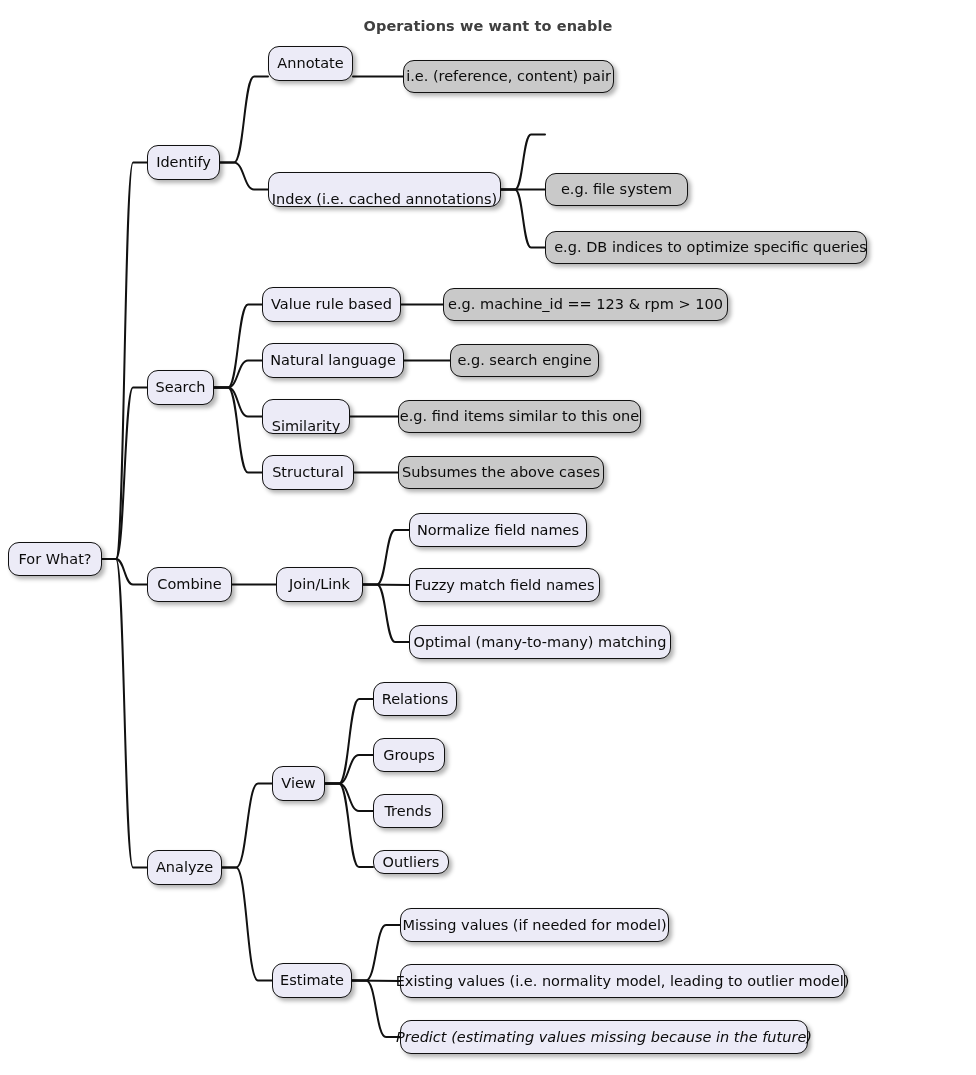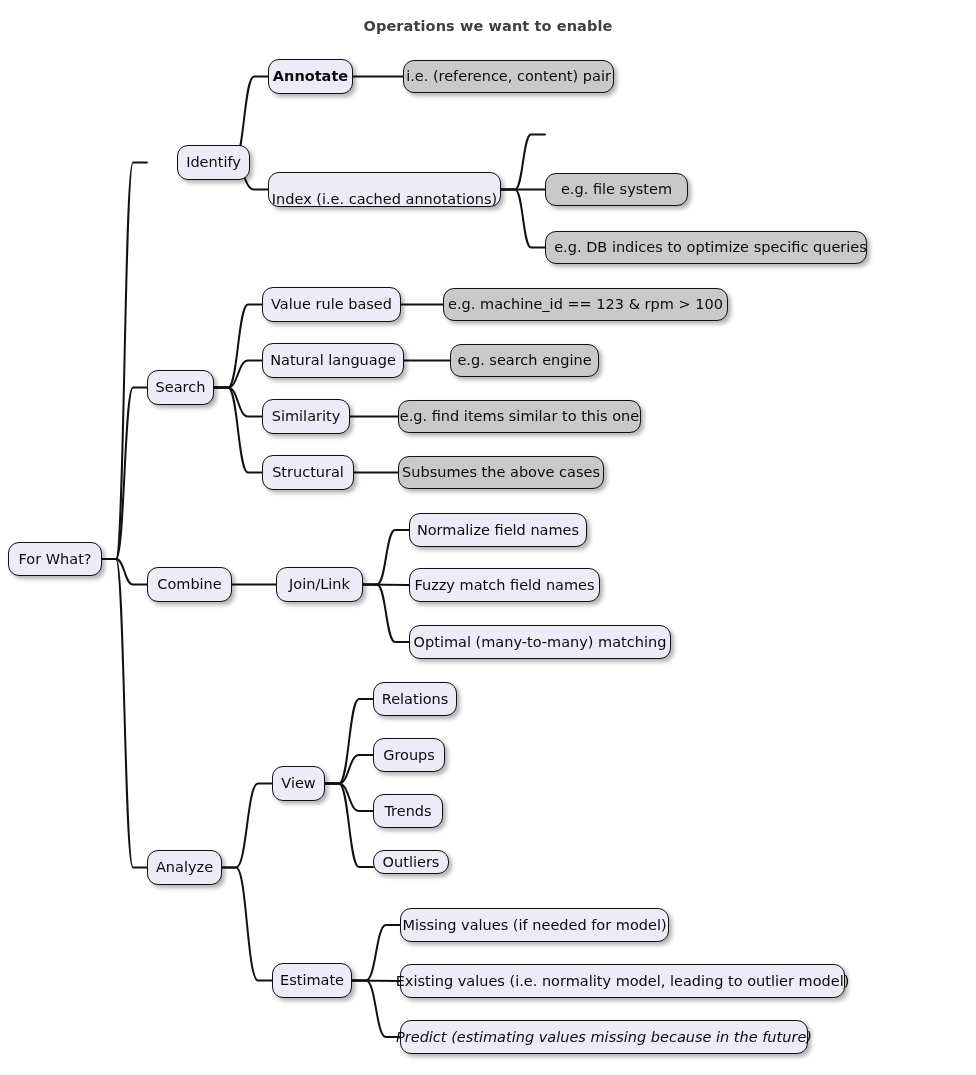--- a/index.html
+++ b/index.html
@@ -95,24 +95,24 @@
       <path d="M 352 980.5 L 366 980.5 C 376 980.5 376 925 386 925 L 400 925" fill="none" stroke="#111111" stroke-width="2" stroke-linecap="round"></path>
       <path d="M 352 980.5 L 400 981" fill="none" stroke="#111111" stroke-width="2" stroke-linecap="round"></path>
       <path d="M 352 980.5 L 366 980.5 C 376 980.5 376 1037 386 1037 L 400 1037" fill="none" stroke="#111111" stroke-width="2" stroke-linecap="round"></path>
     </svg>
 
   <div id="title">Operations we want to enable</div>
 
 <div class="node lav" style="left: 8px; top: 542px; width: 94px; height: 34px;">
       <span>For What?</span>
     </div>
-    <div class="node lav" style="left: 147px; top: 145px; width: 73px; height: 35px; margin-left: 30px;">
+    <div class="node lav" style="left: 147px; top: 145px; width: 73px; height: 35px;">
       <span>Identify</span>
     </div>
-    <div class="node lav" style="left: 268px; top: 59px; width: 85px; height: 35px; font-weight: bold;">
+    <div class="node lav" style="left: 268px; top: 46px; width: 85px; height: 35px;">
       <span>Annotate</span>
     </div>
     <div class="node gray" style="left: 403px; top: 60px; width: 211px; height: 33px;">
       <span>i.e. (reference, content) pair</span>
     </div>
     <div class="node lav" style="left: 268px; top: 172px; width: 233px; height: 35px; align-items: flex-end;">
       <span>Index (i.e. cached annotations)</span>
     </div>
     <div class="node gray" style="left: 545px; top: 173px; width: 143px; height: 33px; justify-content: center;">
       <span>e.g. file system</span>
@@ -128,21 +128,21 @@
     </div>
     <div class="node gray" style="left: 443px; top: 288px; width: 285px; height: 33px;">
       <span>e.g. machine_id == 123 &amp; rpm &gt; 100</span>
     </div>
     <div class="node lav" style="left: 262px; top: 343px; width: 142px; height: 35px;">
       <span>Natural language</span>
     </div>
     <div class="node gray" style="left: 450px; top: 344px; width: 149px; height: 33px;">
       <span>e.g. search engine</span>
     </div>
-    <div class="node lav" style="left: 262px; top: 399px; width: 88px; height: 35px;">
+    <div class="node lav" style="left: 262px; top: 399px; width: 88px; height: 35px; align-items: flex-end;">
       <span>Similarity</span>
     </div>
     <div class="node gray" style="left: 398px; top: 400px; width: 243px; height: 33px;">
       <span>e.g. find items similar to this one</span>
     </div>
     <div class="node lav" style="left: 262px; top: 455px; width: 92px; height: 35px;">
       <span>Structural</span>
     </div>
     <div class="node gray" style="left: 398px; top: 456px; width: 206px; height: 33px;">
       <span>Subsumes the above cases</span>

